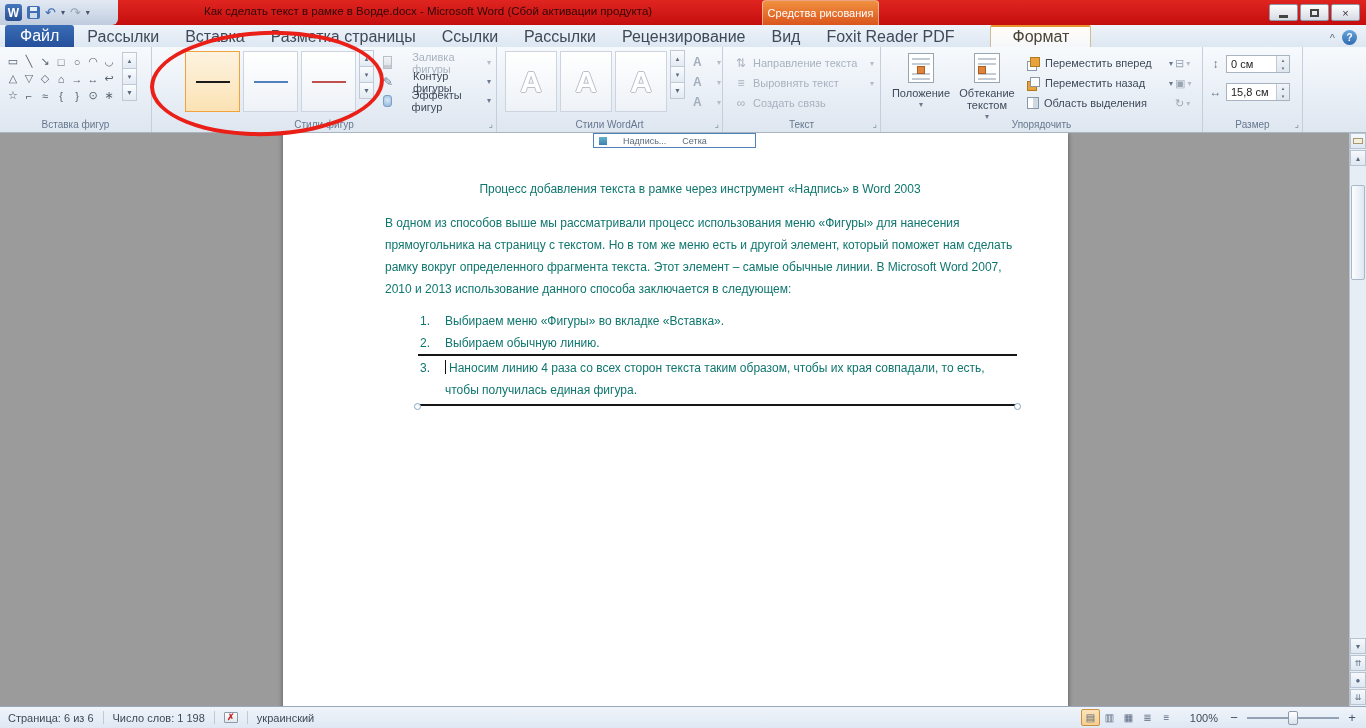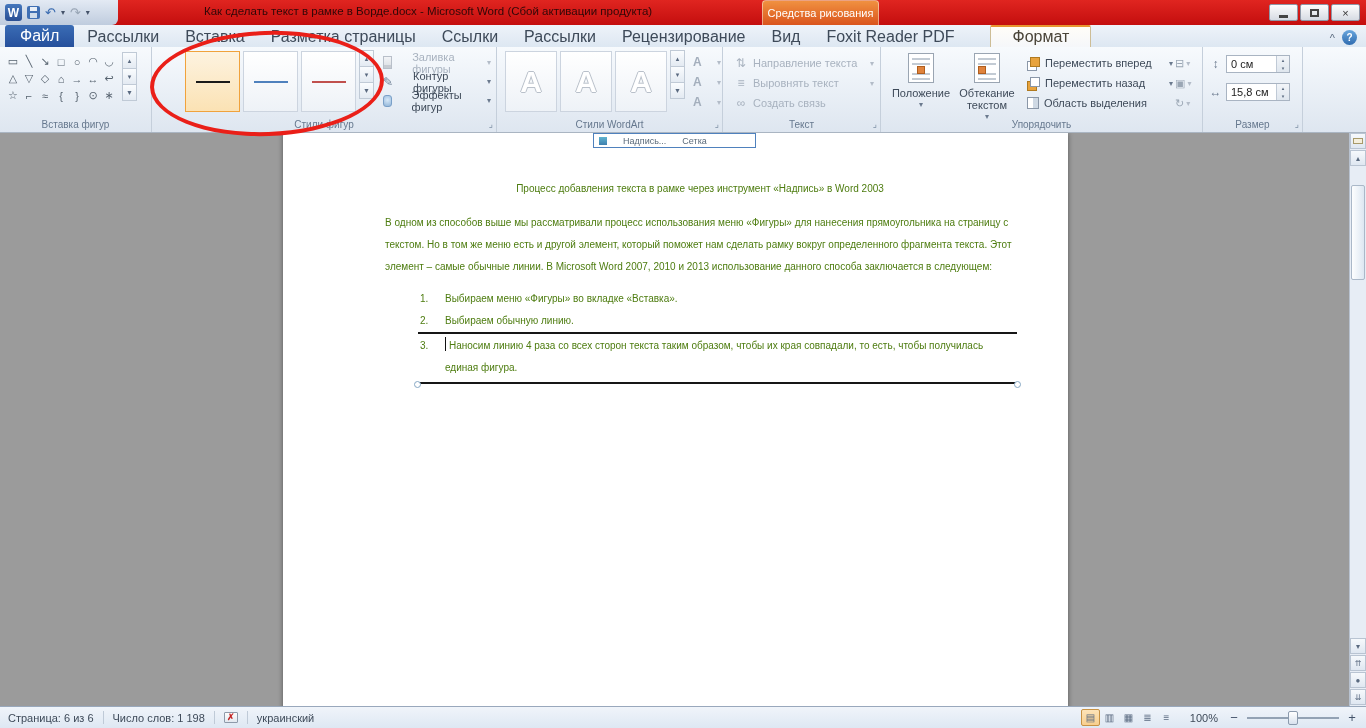--- a/index.html
+++ b/index.html
@@ -125,21 +125,21 @@
 
   
   .annot { position:absolute; left:150px; top:31px; width:234px; height:105px;
     border:4px solid #ea1f18; border-radius:50%; transform:rotate(-2deg);
     z-index:60; pointer-events:none; }
 
   
   .docarea { position:absolute; left:0; top:133px; width:1366px; height:573px; background:#9b9b9b; overflow:hidden; }
   .page { position:absolute; left:283px; top:0; width:785px; height:600px; background:#fff;
     box-shadow:0 0 5px rgba(0,0,0,.45); }
-  .pc { position:absolute; left:102px; top:0; width:630px; font-size:10px; line-height:22px; color:#4d7c0f; }
+  .pc { position:absolute; left:102px; top:0; width:630px; font-size:12px; line-height:22px; color:#0f766e; }
   .doc-title { margin-top:45px; text-align:center; }
   .para { margin-top:12px; }
   .lrow { display:flex; }
   .lrow.ind { padding-left:35px; }
   .lnum { width:25px; flex:none; }
   .ltext { flex:1; }
   .drawnbox { margin-left:33px; margin-right:-2px; border-top:2px solid #161616;
     border-bottom:2px solid #161616; position:relative; padding:1px 0 3px 2px; }
   .hdl { position:absolute; width:7px; height:7px; border-radius:50%; background:#fff;
     border:1px solid #86a7c4; bottom:-6px; }

